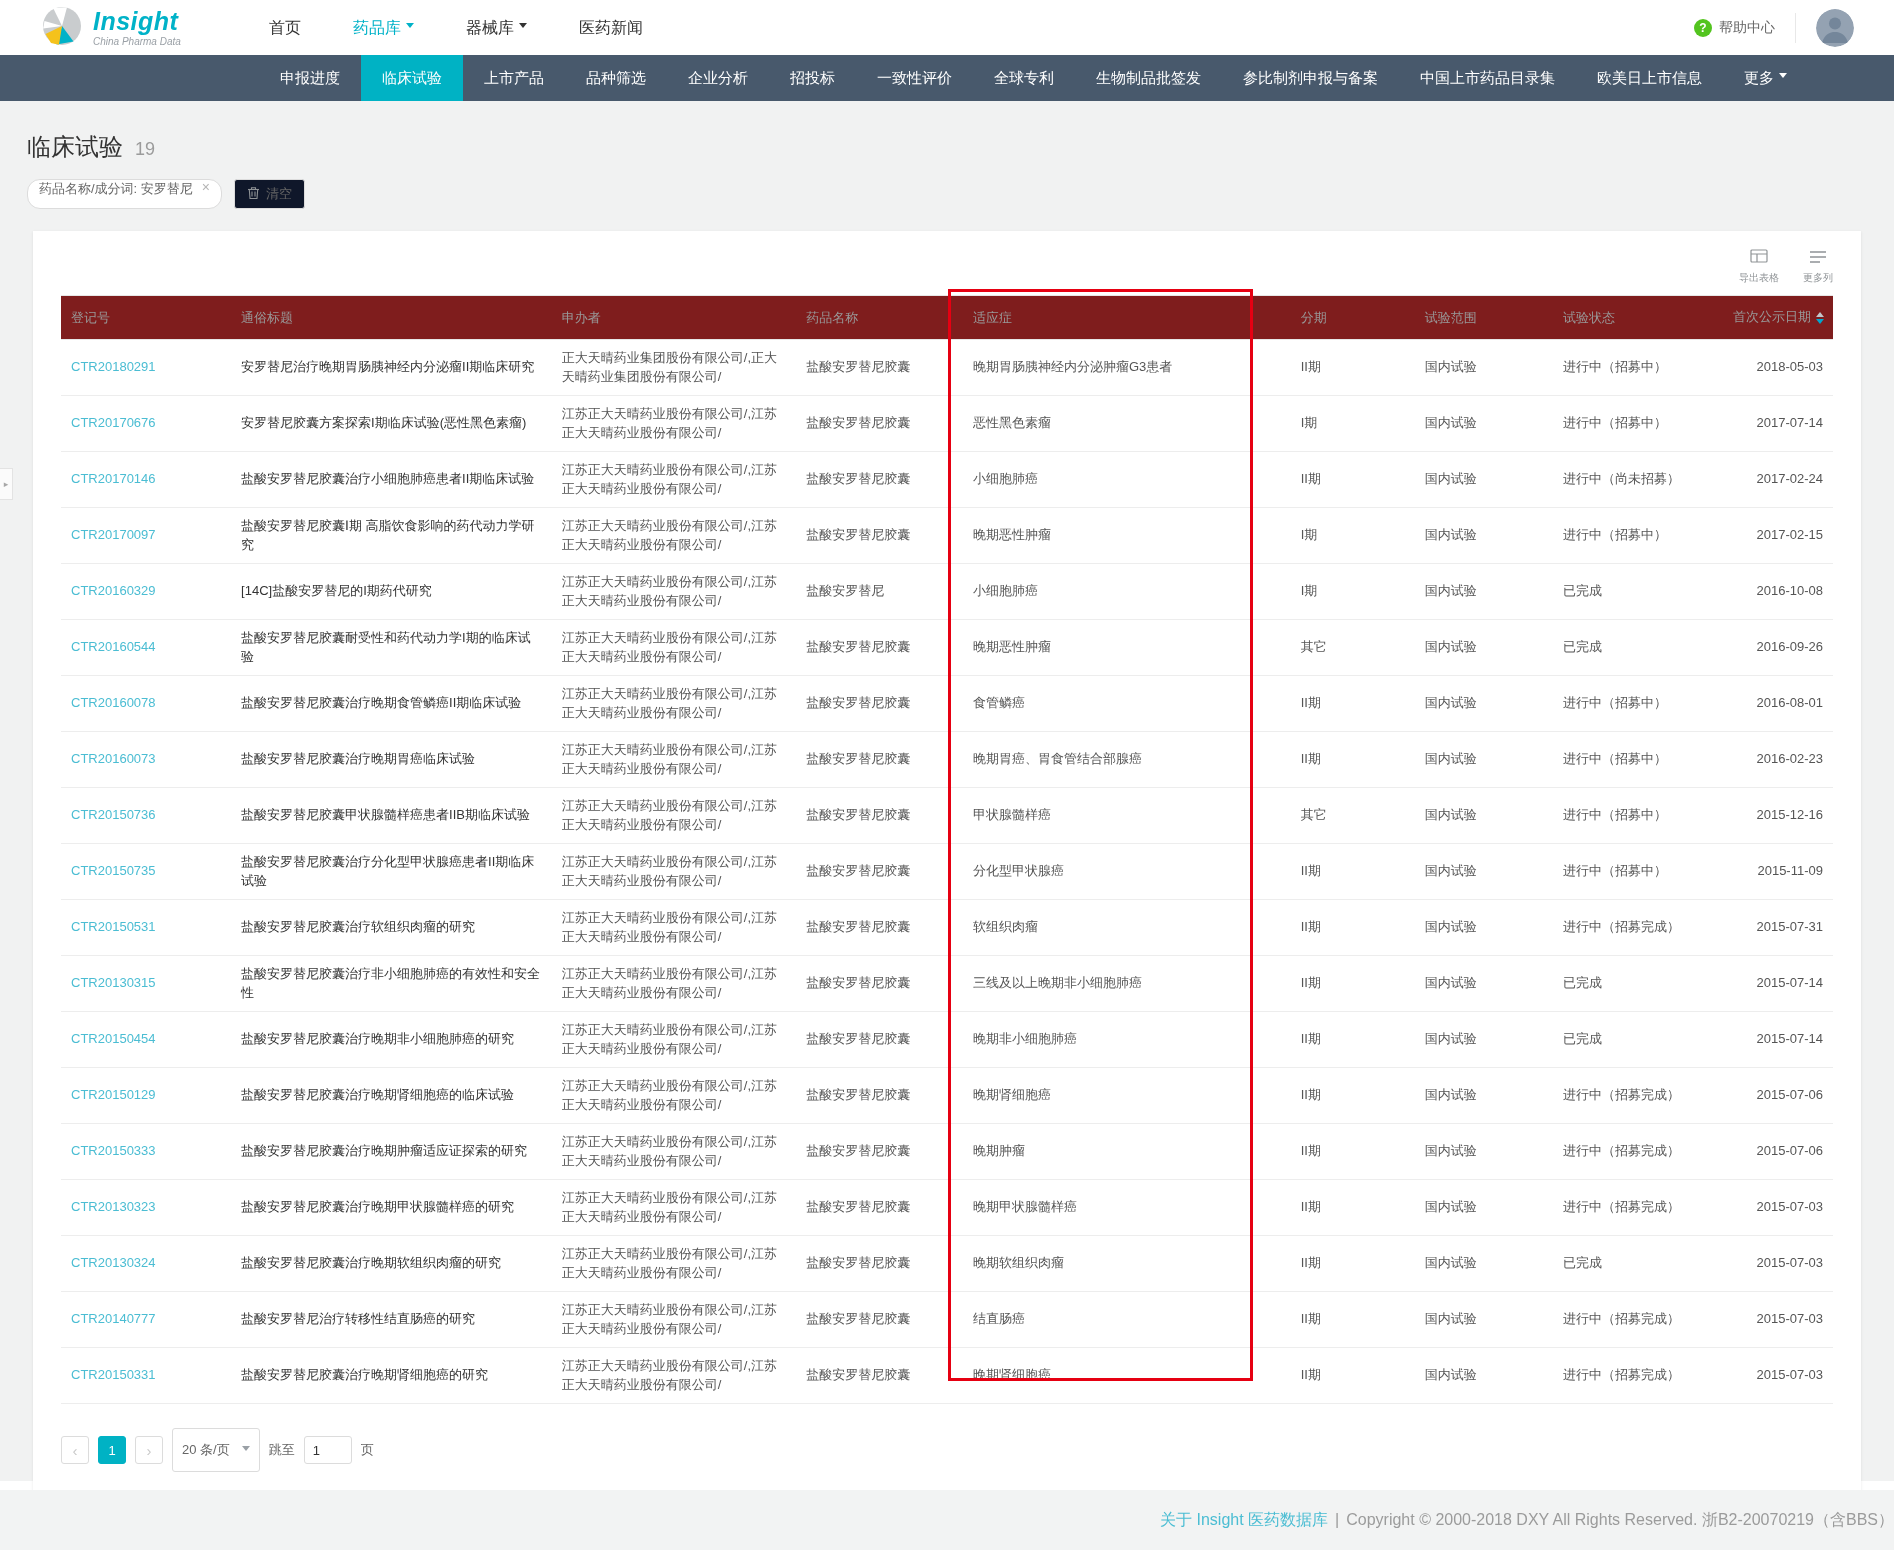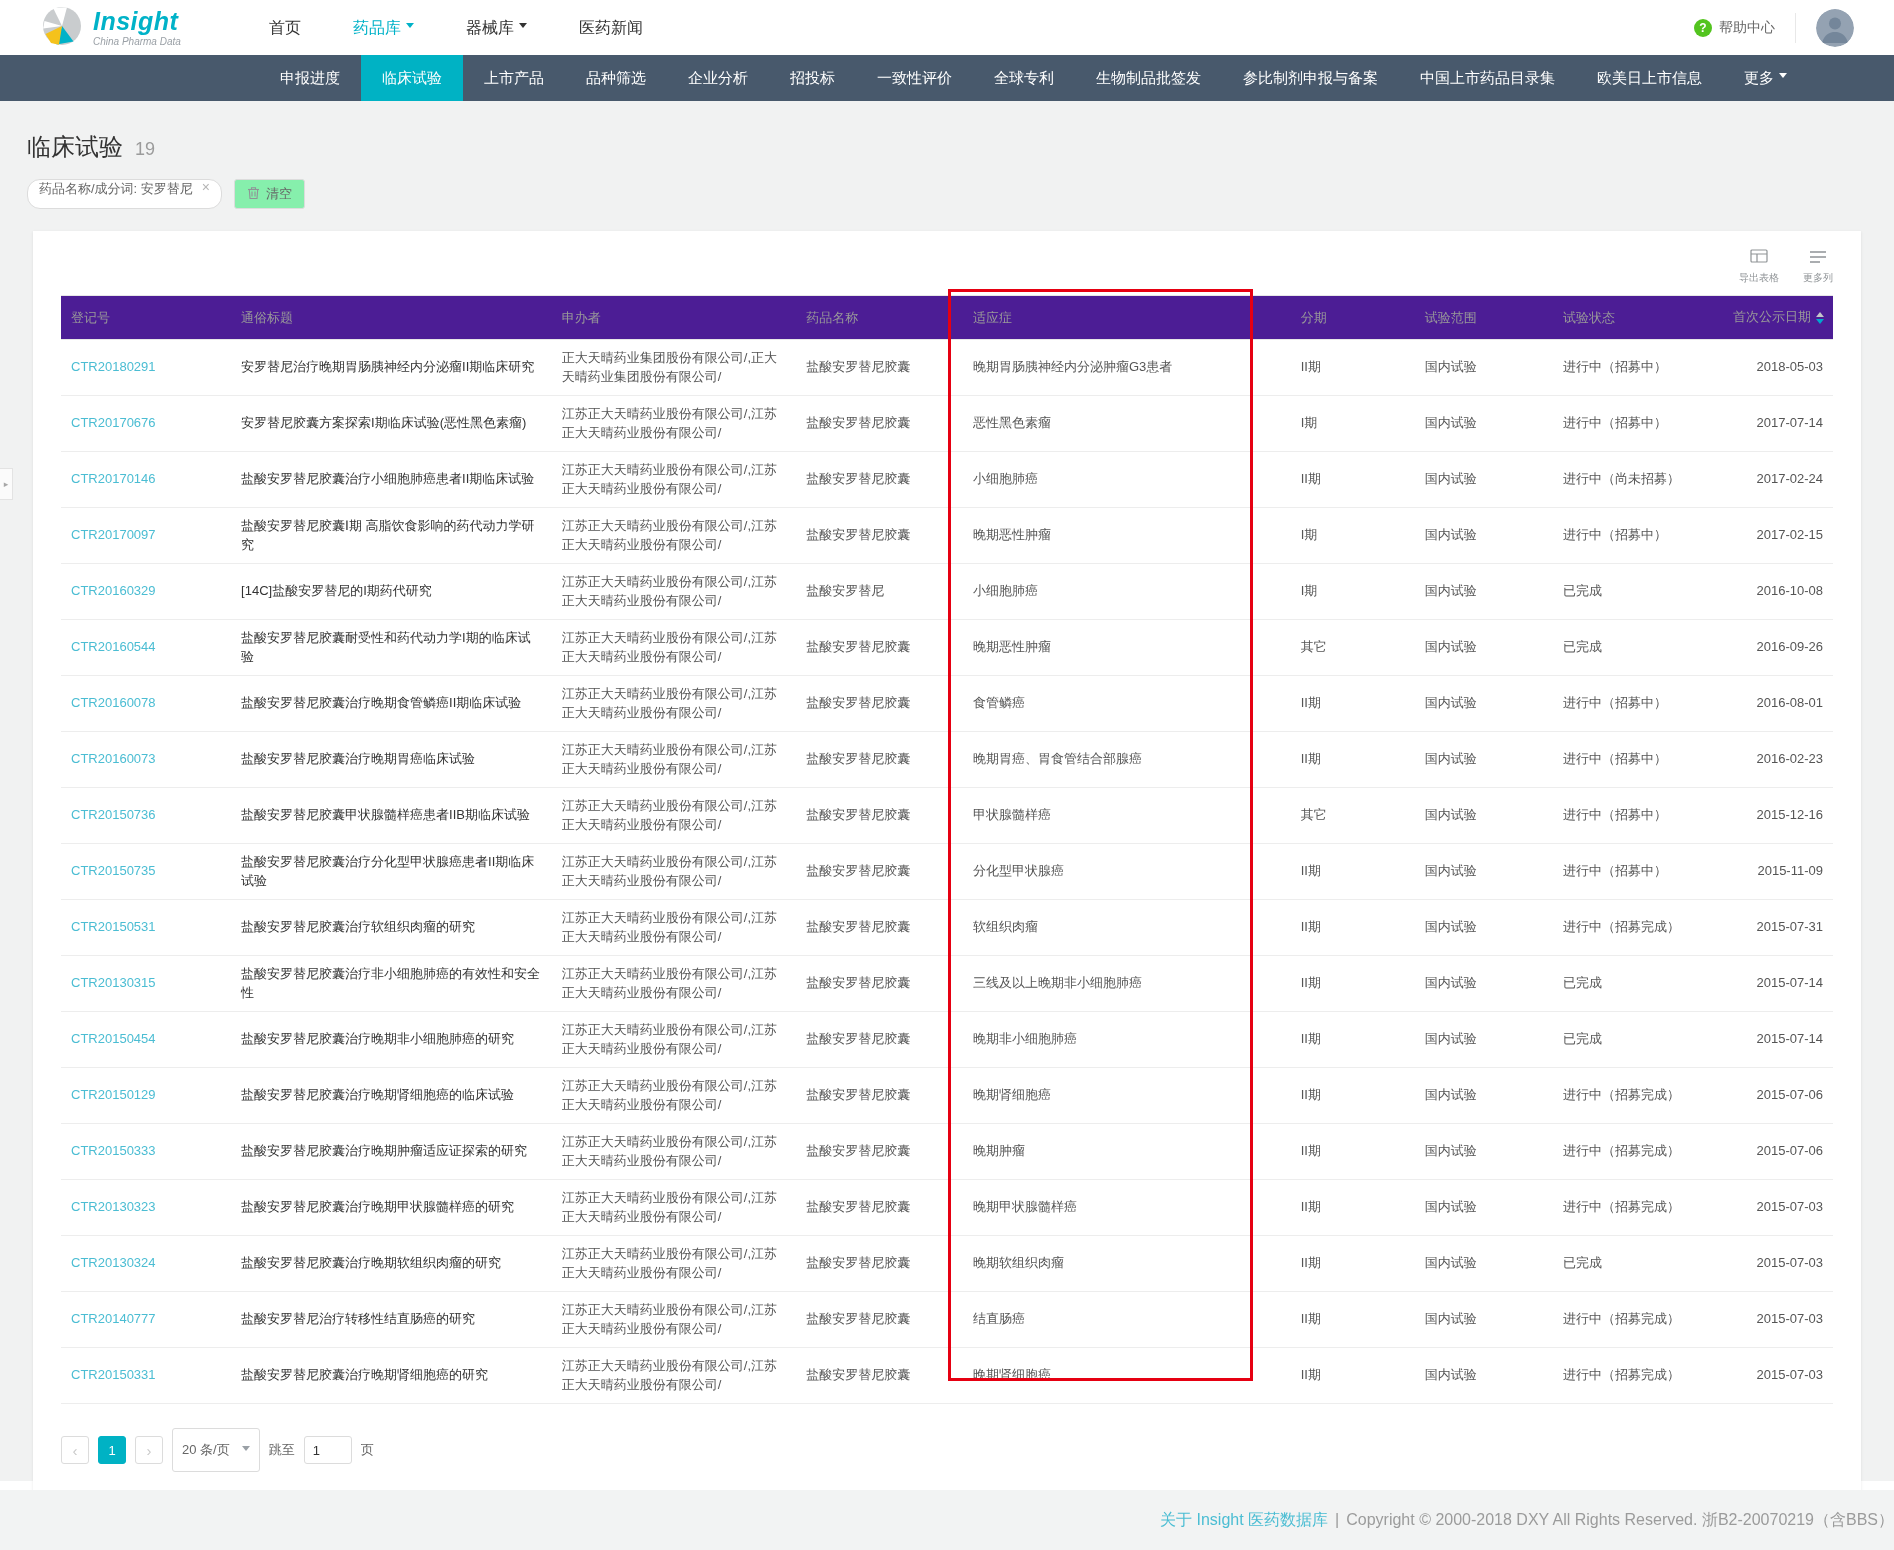--- a/index.html
+++ b/index.html
@@ -27,28 +27,28 @@
   .subnav-item.active { background:#00b2c4; }
 
   
   .main { position:relative; background:#f1f2f2; height:1380px; }
   .page-head { padding:30px 0 0 27px; display:flex; align-items:baseline; gap:12px; }
   .page-title { font-size:24px; color:#333; font-weight:400; }
   .page-count { font-size:18px; color:#9b9b9b; }
   .filter-bar { margin:16px 0 0 27px; display:flex; gap:12px; }
   .chip { background:#fff; border:1px solid #dcdcdc; border-radius:13px; height:30px; display:flex; padding:0 11px; font-size:13px; color:#666; }
   .chip-close { margin-left:9px; color:#b5b5b5; font-size:14px; cursor:pointer; line-height:1; }
-  .clear-btn { background:#86efac; border:1px solid #dcdcdc; border-radius:3px; height:30px; display:flex; align-items:center; gap:6px; padding:0 12px; font-size:13px; color:#666; cursor:pointer; }
+  .clear-btn { background:#0f172a; border:1px solid #dcdcdc; border-radius:3px; height:30px; display:flex; align-items:center; gap:6px; padding:0 12px; font-size:13px; color:#666; cursor:pointer; }
 
   .card { margin:22px 33px 0; background:#fff; box-shadow:0 1px 3px rgba(0,0,0,.09); padding:14px 28px 20px; position:relative; }
   .tools { height:50px; display:flex; justify-content:flex-end; align-items:flex-start; gap:24px; padding-top:4px; }
   .tool { display:flex; flex-direction:column; align-items:center; gap:4px; font-size:10px; color:#8f9396; cursor:pointer;text-align:right; }
 
   table { width:100%; border-collapse:collapse; table-layout:fixed; }
-  thead th { background:#4c1d95; border-top:1px solid #e7e7e7; border-bottom:1px solid #e7e7e7; color:#999; font-size:13px; font-weight:400; text-align:left; height:44px; padding:0 10px; white-space:nowrap; }
+  thead th { background:#7f1d1d; border-top:1px solid #e7e7e7; border-bottom:1px solid #e7e7e7; color:#999; font-size:13px; font-weight:400; text-align:left; height:44px; padding:0 10px; white-space:nowrap; }
   th.col-date { text-align:right; }
   tbody td { border-bottom:1px solid #ededed; height:56px; padding:8px 10px; font-size:13px; color:#555; line-height:1.45; vertical-align:middle; word-break:break-all; }
   .id-link { color:#4bbdd3; cursor:pointer; text-decoration:none; }
   td.cell-title { color:#333; }
   td.cell-date { text-align:right; }
   .sort { display:inline-flex; flex-direction:column; gap:2px; margin-left:5px; vertical-align:middle; }
   .s-up { width:0; height:0; border:4px solid transparent; border-bottom:5px solid #c3c7ca; }
   .s-down { width:0; height:0; border:4px solid transparent; border-top:5px solid #00a7cf; }
 
   .red-box { position:absolute; left:915px; top:58px; width:305px; height:1092px; border:3px solid #e60012; pointer-events:none; z-index:6; }

